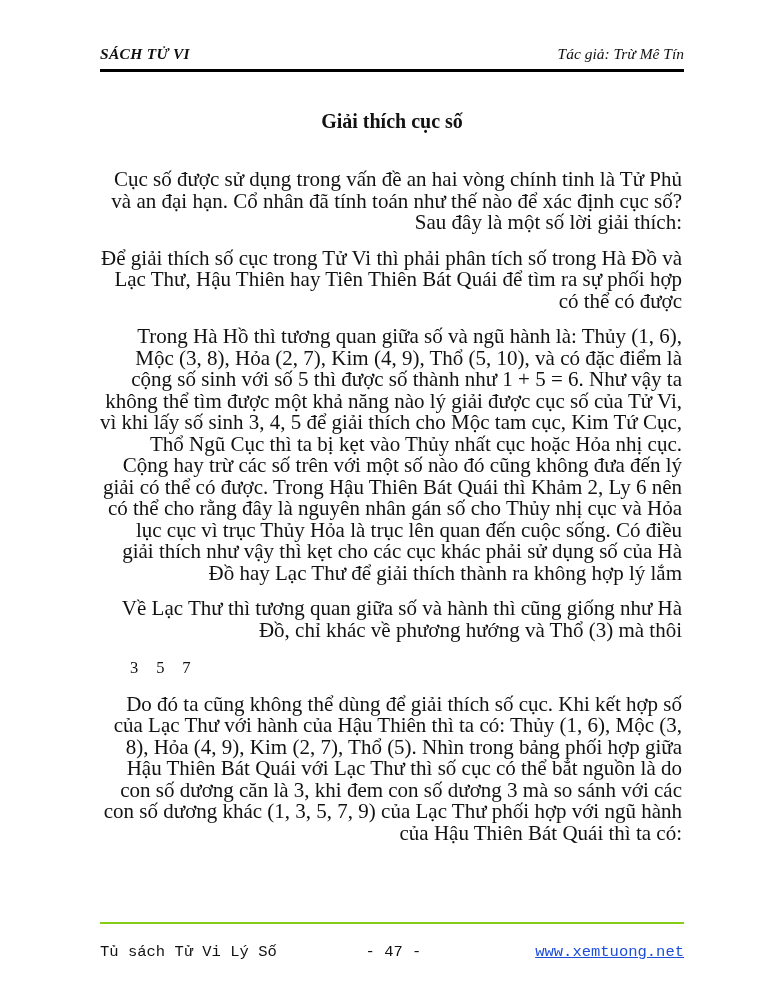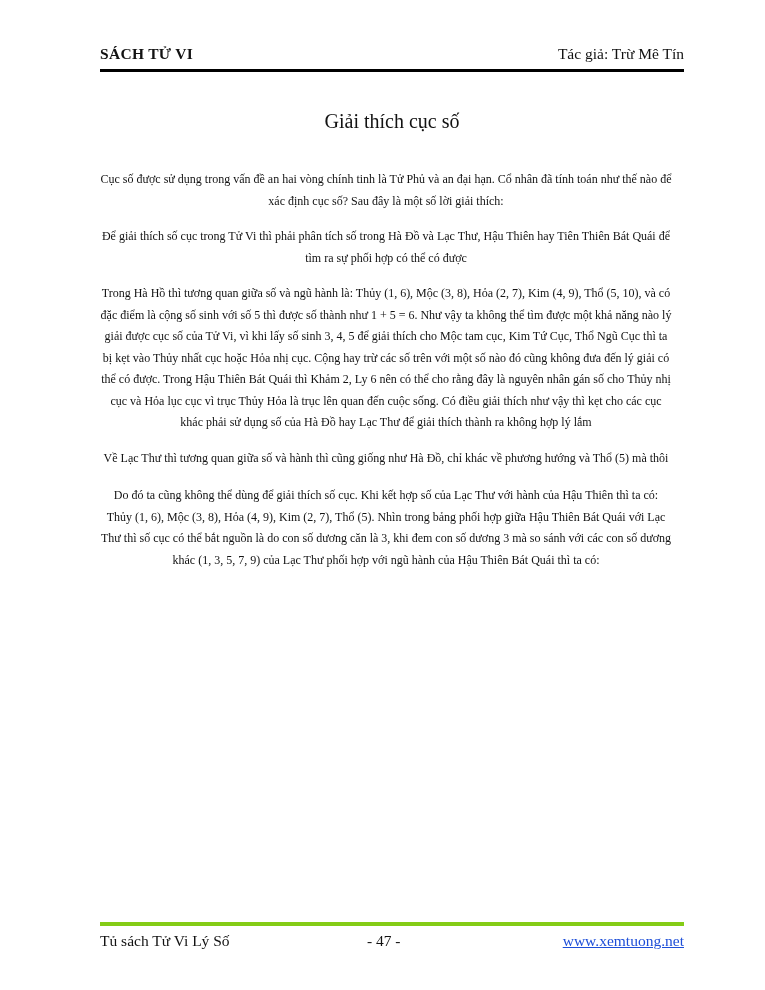--- a/index.html
+++ b/index.html
@@ -14,50 +14,52 @@
   .page {
     position: absolute; inset: 0;
     padding: 45px 81px 0 100px;
     box-sizing: border-box;
   }
   .header {
     display: flex; justify-content: space-between; align-items: center;
     border-bottom: 3px solid #000;
     padding-bottom: 6px;
     font-size: 15.5px;
+    font-style: italic;
   }
   .hleft { font-weight: bold; letter-spacing: 0.3px; }
   .hright { font-weight: normal; }
   .title {
     text-align: center;
     font-size: 20px;
-    font-weight: normal;
+    font-weight: bold;
     margin: 38px 0 36px 0;
   }
   .para {
-    font-size: 12px;
+    font-size: 21px;
     line-height: 21.5px;
-    margin: 0 12px 14px 0;
-    text-align: center;
+    margin: 0 2px 14px 0;
+    text-align: right;
   }
   .magic-square {
     margin: 16px 0 15px 30px;
     font-size: 16.5px;
     line-height: 21.5px;
   }
   .ms-row { margin-bottom: 18px; }
   .ms-row:last-child { margin-bottom: 15px; }
   .ms-cell { display: inline-block; min-width: 13px; margin-right: 9px; }
   .footer {
     position: absolute;
     left: 100px; right: 81px; top: 922px;
-    border-top: 4px solid #84cc16;
-    padding-top: 6px;
+    border-top: 2px solid #84cc16;
+    padding-top: 19px;
     display: flex; justify-content: space-between; align-items: baseline;
     font-size: 15.5px;
+    font-family: Liberation Mono, monospace;
   }
   .footer .fcenter { transform: translateX(-28px); margin-left: 31px; }
   .flink { color: #1d4ed8; text-decoration: underline; cursor: pointer; }
 </style>
 </head>
 <body>
 
 <div class="page">
 
   <div class="header">
@@ -66,24 +68,29 @@
   </div>
 
   <h1 class="title">Giải thích cục số</h1>
 
   <p class="para">Cục số được sử dụng trong vấn đề an hai vòng chính tinh là Tử Phủ và an đại hạn. Cổ nhân đã tính toán như thế nào để xác định cục số? Sau đây là một số lời giải thích:</p>
 
   <p class="para">Để giải thích số cục trong Tử Vi thì phải phân tích số trong Hà Đồ và Lạc Thư, Hậu Thiên hay Tiên Thiên Bát Quái để tìm ra sự phối hợp có thể có được</p>
 
   <p class="para">Trong Hà Hồ thì tương quan giữa số và ngũ hành là: Thủy (1, 6), Mộc (3, 8), Hỏa (2, 7), Kim (4, 9), Thổ (5, 10), và có đặc điểm là cộng số sinh với số 5 thì được số thành như 1 + 5 = 6. Như vậy ta không thể tìm được một khả năng nào lý giải được cục số của Tử Vi, vì khi lấy số sinh 3, 4, 5 để giải thích cho Mộc tam cục, Kim Tứ Cục, Thổ Ngũ Cục thì ta bị kẹt vào Thủy nhất cục hoặc Hỏa nhị cục. Cộng hay trừ các số trên với một số nào đó cũng không đưa đến lý giải có thể có được. Trong Hậu Thiên Bát Quái thì Khảm 2, Ly 6 nên có thể cho rằng đây là nguyên nhân gán số cho Thủy nhị cục và Hỏa lục cục vì trục Thủy Hỏa là trục lên quan đến cuộc sống. Có điều giải thích như vậy thì kẹt cho các cục khác phải sử dụng số của Hà Đồ hay Lạc Thư để giải thích thành ra không hợp lý lắm</p>
 
-  <p class="para">Về Lạc Thư thì tương quan giữa số và hành thì cũng giống như Hà Đồ, chỉ khác về phương hướng và Thổ (5) mà thôi</p>
+  <p class="para">Về Lạc Thư thì tương quan giữa số và hành thì cũng giống như Hà Đồ, chỉ khác về phương hướng và Thổ (3) mà thôi</p>
 
 
   <div class="magic-square">
+    <div class="ms-row">
+      <span class="ms-cell">3</span>
+      <span class="ms-cell">5</span>
+      <span class="ms-cell">7</span>
+    </div>
   </div>
 
   <p class="para">Do đó ta cũng không thể dùng để giải thích số cục. Khi kết hợp số của Lạc Thư với hành của Hậu Thiên thì ta có: Thủy (1, 6), Mộc (3, 8), Hỏa (4, 9), Kim (2, 7), Thổ (5). Nhìn trong bảng phối hợp giữa Hậu Thiên Bát Quái với Lạc Thư thì số cục có thể bắt nguồn là do con số dương căn là 3, khi đem con số dương 3 mà so sánh với các con số dương khác (1, 3, 5, 7, 9) của Lạc Thư phối hợp với ngũ hành của Hậu Thiên Bát Quái thì ta có:</p>
 
   <div class="footer">
     <span>Tủ sách Tử Vi Lý Số</span>
     <span class="fcenter">- 47 -</span>
     <a class="flink" href="#">www.xemtuong.net</a>
   </div>
 

